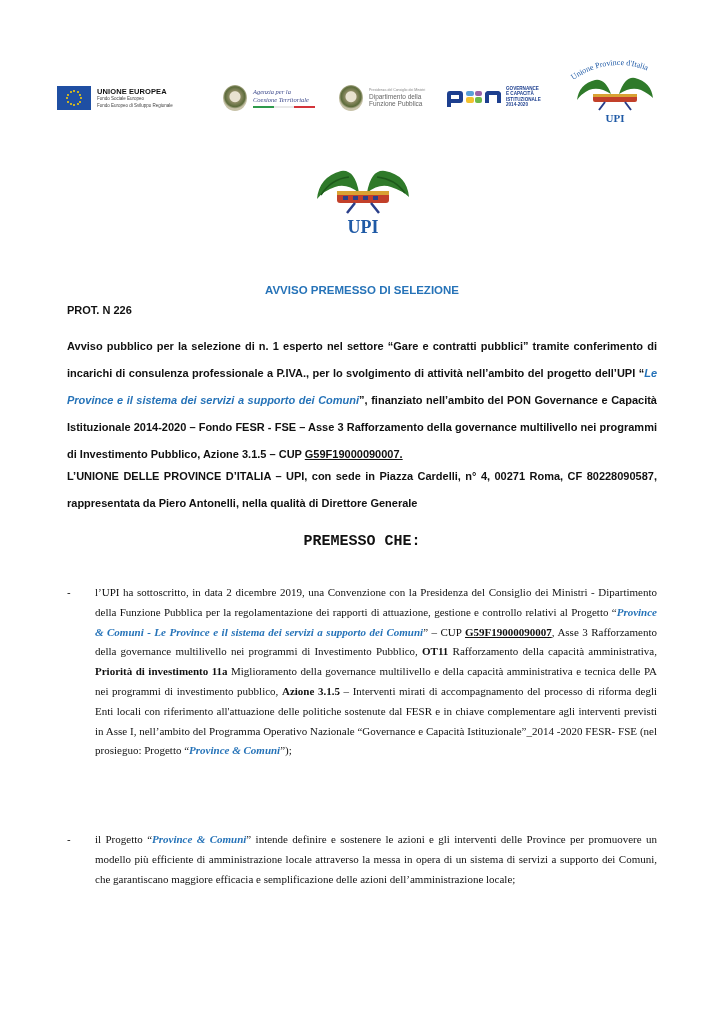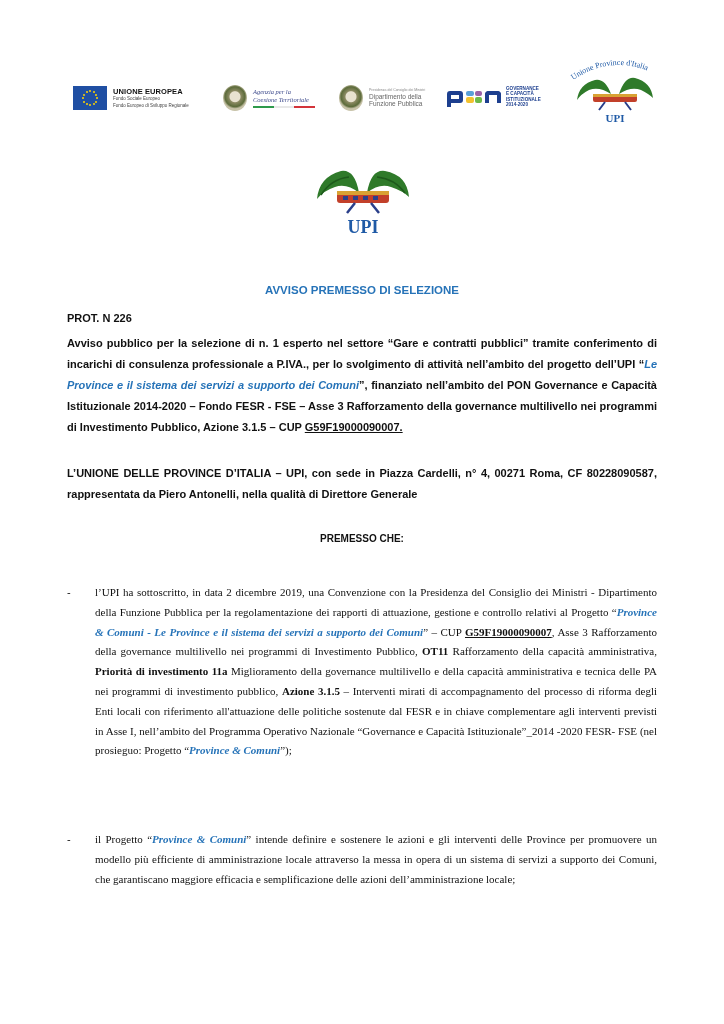--- a/index.html
+++ b/index.html
@@ -1,21 +1,21 @@
 <!DOCTYPE html>
 <html><head>
   <meta charset="utf-8">
   <style>
     html, body { margin: 0; padding: 0; background: #ffffff; }
     body { width: 724px; height: 1024px; position: relative; overflow: hidden;
            font-family: "Liberation Sans", sans-serif; color: #111; }
     .logos { position: absolute; top: 0; left: 0; width: 724px; height: 140px; }
     .logo { position: absolute; }
     
-    .eu { left: 73px; top: 86px; display: flex; align-items: center; }
+    .eu { left: 57px; top: 86px; display: flex; align-items: center; }
     .eu-flag { width: 34px; height: 24px; background: #1f4fa3; position: relative; }
     .eu-flag .star { position: absolute; width: 2px; height: 2px; background: #ffd200; border-radius: 50%; }
     .eu-text { margin-left: 6px; line-height: 1; }
     .eu-title { font-size: 7.5px; font-weight: bold; color: #111; letter-spacing: 0.1px; }
     .eu-sub { font-size: 4.5px; color: #444; margin-top: 2px; }
     
     .emblem { width: 24px; height: 26px; border-radius: 50%; background: radial-gradient(circle at 50% 45%, #e8e2d0 0 5px, #8b8a62 6px, #5c6b3a 10px, #c7c2a8 12px); }
     .acoesione { left: 223px; top: 85px; display: flex; align-items: center; }
     .acoesione-text { margin-left: 6px; font-family: "Liberation Serif", serif; font-style: italic; font-size: 6.5px; color: #3d4a8c; line-height: 1.25; }
     .tricolor { display: flex; height: 2px; width: 62px; margin-top: 2px; }
@@ -36,28 +36,28 @@
     .pon-text { margin-left: 5px; font-size: 4.6px; font-weight: bold; color: #1d3f8f; line-height: 1.15; }
     
     .upi-small { left: 565px; top: 56px; width: 100px; height: 70px; }
     .upi-arc { font-family: "Liberation Serif", serif; font-size: 8px; color: #1f5aa6; }
     
     .upi-big { position: absolute; left: 313px; top: 165px; width: 100px; height: 72px; }
 
     .doc { position: absolute; left: 67px; top: 0; width: 590px; }
     .title { position: absolute; top: 284px; left: 0; width: 590px; text-align: center;
              font-size: 11.5px; font-weight: bold; color: #2673b8; }
-    .prot { position: absolute; top: 312px; left: 0; font-size: 11px; font-weight: bold; }
-    .p { position: absolute; left: 0; width: 590px; font-size: 11px; line-height: 21px; text-align: justify; }
+    .prot { position: absolute; top: 304px; left: 0; font-size: 11px; font-weight: bold; }
+    .p { position: absolute; left: 0; width: 590px; font-size: 11px; line-height: 27px; text-align: justify; }
     .bold { font-weight: bold; }
     .blue-ital { color: #2673b8; font-style: italic; }
     .u { text-decoration: underline; }
     .intro { top: 333px; font-weight: bold; }
     .ente { top: 463px; font-weight: bold; }
-    .premesso { position: absolute; top: 533px; left: 0; width: 590px; text-align: center; font-size: 10px; font-weight: bold; }
+    .premesso { position: absolute; top: 533px; left: 0; width: 590px; text-align: center; font-size: 15px; font-weight: bold; font-family: Liberation Mono, monospace; }
     .bullet { position: absolute; left: 0; width: 590px; font-size: 11px; line-height: 19.8px; }
     .bullet .dash { position: absolute; left: 0; top: 0; }
     .bullet .txt { margin-left: 28px; text-align: justify; font-family: Liberation Serif, serif; }
     .b1 { top: 583px; }
     .b2 { top: 830px; }
   </style>
 </head>
 <body>
 
 <div class="logos">

